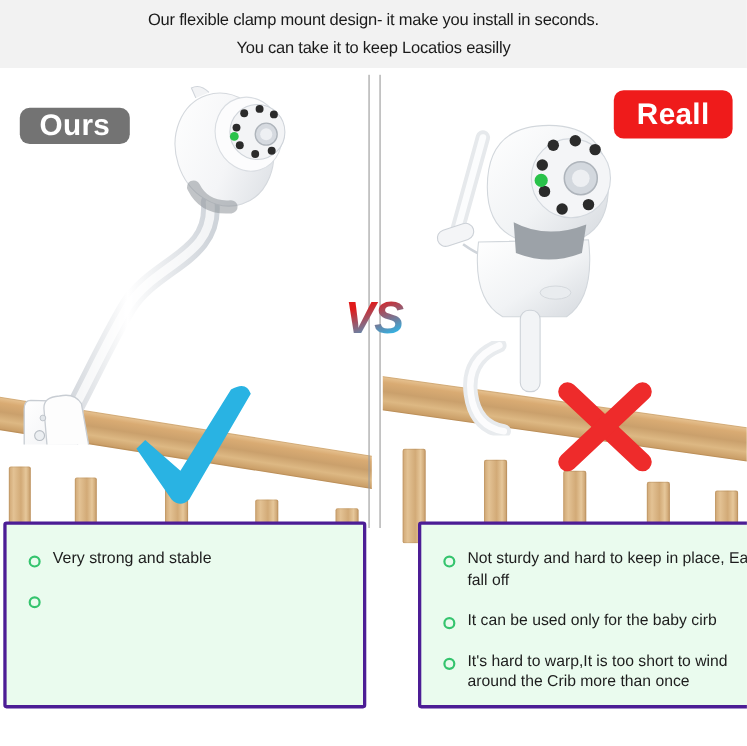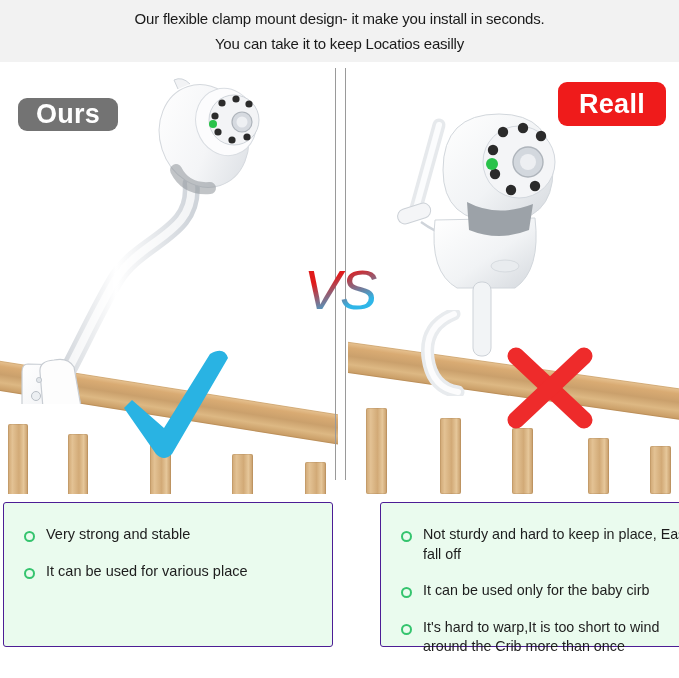--- a/index.html
+++ b/index.html
@@ -27,21 +27,21 @@
   .badge{
     position:absolute;border-radius:9px;color:#fff;font-size:27px;font-weight:700;
     display:flex;align-items:center;justify-content:center;letter-spacing:.3px;
   }
   .badge-ours{left:18px;top:22px;width:100px;height:33px;background:#737373;margin-top:14px;}
   .badge-others{left:558px;top:20px;width:108px;height:44px;background:#ef1b1b;}
 
   
   .vs{
     position:absolute;left:279px;top:196px;width:122px;height:62px;
-    font-size:56px;font-weight:400;font-style:italic;letter-spacing:-1px;
+    font-size:41px;font-weight:700;font-style:italic;letter-spacing:-1px;
     display:flex;align-items:center;justify-content:center;
     background:linear-gradient(160deg,#e01b1b 0%,#e01b1b 36%,#2fb6e8 70%,#2fb6e8 100%);
     -webkit-background-clip:text;background-clip:text;color:transparent;
     -webkit-text-fill-color:transparent;
   }
 
   
   .crib{position:absolute;overflow:hidden;}
   .rail{
     position:absolute;border-radius:4px;
@@ -55,22 +55,22 @@
   }
 
   
   .gn-svg,.ot-svg{position:absolute;}
 
   
   .mark{position:absolute;}
 
   
   .feat{
-    position:absolute;top:502px;height:145px;background:#eafbee;
-    border:1px solid #4c1d95;border-radius:3px;box-sizing:border-box;
+    position:absolute;top:474px;height:170px;background:#eafbee;
+    border:3px solid #4c1d95;border-radius:3px;box-sizing:border-box;
     padding:22px 14px 10px 12px;
   }
   .feat-left{left:3px;width:330px;}
   .feat-right{left:344px;width:332px;margin-left:36px;}
   .bullet-row{display:flex;align-items:flex-start;margin-bottom:17px;}
   .dot{
     flex:0 0 auto;width:7px;height:7px;border-radius:50%;
     border:2px solid #35c46e;background:#eafbee;margin:6px 11px 0 8px;
   }
   .btxt{font-size:14.5px;color:#1d1d1d;line-height:19.5px;}
@@ -232,21 +232,20 @@
     <div class="vs">VS</div>
   </div>
 
   <div class="feat feat-left">
     <div class="bullet-row">
       <span class="dot"></span>
       <span class="btxt">Very strong and stable</span>
     </div>
     <div class="bullet-row">
       <span class="dot"></span>
-      <span class="btxt">It can be used for various place</span>
     </div>
   </div>
 
   <div class="feat feat-right">
     <div class="bullet-row">
       <span class="dot"></span>
       <span class="btxt">Not sturdy and hard to keep in place, Easy fall off</span>
     </div>
     <div class="bullet-row">
       <span class="dot"></span>

